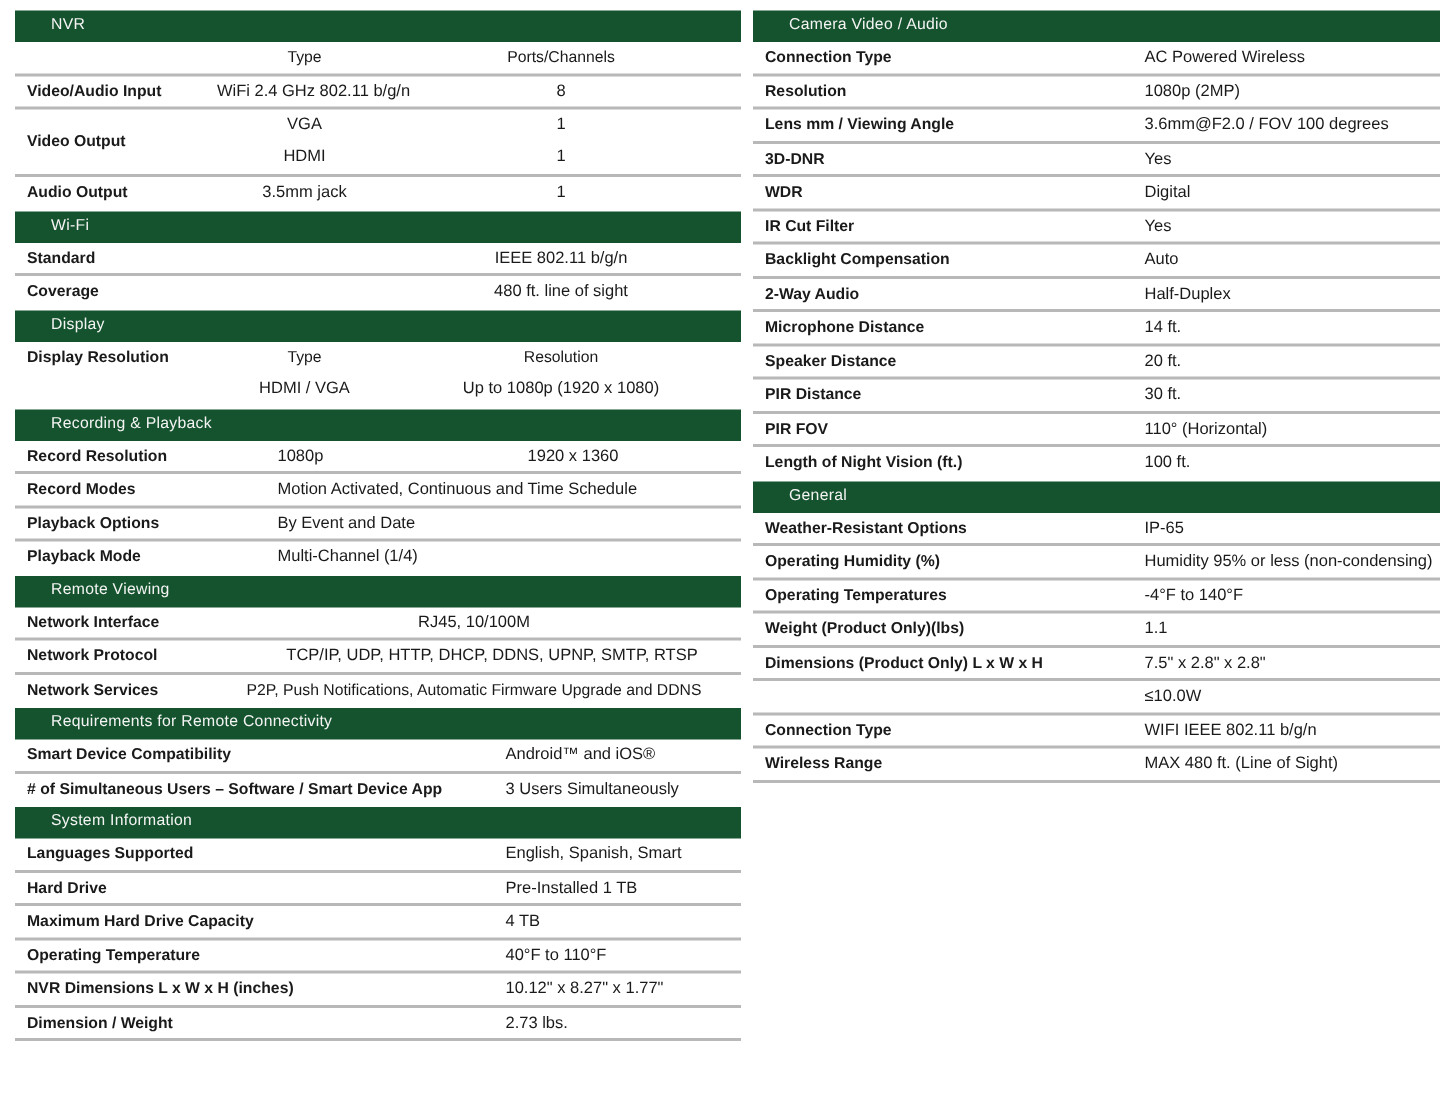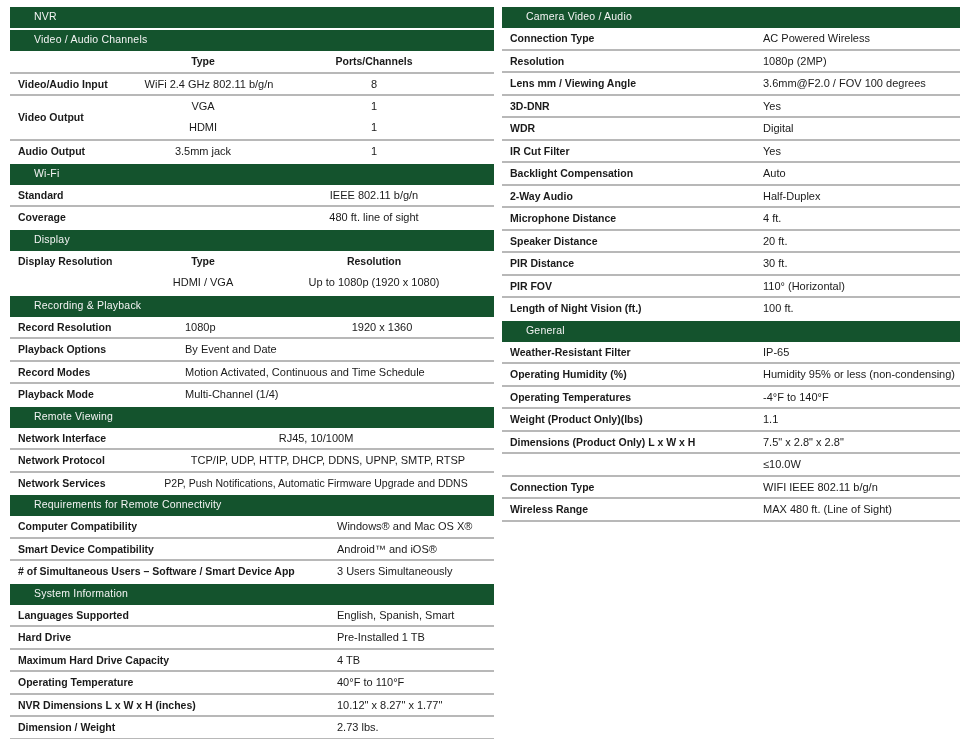--- a/index.html
+++ b/index.html
@@ -8,29 +8,28 @@
   .panel { position:absolute; top:5px; }
   #left { left:10px; width:484px; }
   #right { left:502px; width:470px; }
   .hdr { background:#14532d; color:#f4f4f4; font-size:10.5px; height:21px; line-height:19px;
          padding-left:24px; margin-top:2px; letter-spacing:0.2px; }
   .row { position:relative; height:20.5px; border-bottom:2px solid #b8b8b8; font-size:11px; }
   .row.nb { border-bottom:none; }
   .row span { position:absolute; top:0; line-height:20.5px; white-space:nowrap; }
   .lbl { left:8px; font-weight:bold; font-size:10.5px; }
   .c { transform:translateX(-50%); }
-  .colhdr { font-weight:bold; font-size:10.5px; }
+  .colhdr { font-weight:normal; font-size:10.5px; }
   .tall { height:43px; }
 </style>
 </head>
 <body>
 
 <div class="panel" id="left">
   <div class="hdr">NVR</div>
-  <div class="hdr">Video / Audio Channels</div>
   <div class="row">
     <span class="c colhdr" style="left:193px">Type</span>
     <span class="c colhdr" style="left:364px">Ports/Channels</span>
   </div>
   <div class="row">
     <span class="lbl">Video/Audio Input</span>
     <span class="c" style="left:199px">WiFi 2.4 GHz 802.11 b/g/n</span>
     <span class="c" style="left:364px">8</span>
   </div>
   <div class="row tall">
@@ -65,27 +64,27 @@
     <span class="c" style="left:364px;top:21px">Up to 1080p (1920 x 1080)</span>
   </div>
 
   <div class="hdr">Recording &amp; Playback</div>
   <div class="row">
     <span class="lbl">Record Resolution</span>
     <span style="left:175px">1080p</span>
     <span class="c" style="left:372px">1920 x 1360</span>
   </div>
   <div class="row">
+    <span class="lbl">Record Modes</span>
+    <span style="left:175px">Motion Activated, Continuous and Time Schedule</span>
+  </div>
+  <div class="row">
     <span class="lbl">Playback Options</span>
     <span style="left:175px">By Event and Date</span>
   </div>
-  <div class="row">
-    <span class="lbl">Record Modes</span>
-    <span style="left:175px">Motion Activated, Continuous and Time Schedule</span>
-  </div>
   <div class="row nb">
     <span class="lbl">Playback Mode</span>
     <span style="left:175px">Multi-Channel (1/4)</span>
   </div>
 
   <div class="hdr">Remote Viewing</div>
   <div class="row">
     <span class="lbl">Network Interface</span>
     <span class="c" style="left:306px">RJ45, 10/100M</span>
   </div>
@@ -93,24 +92,20 @@
     <span class="lbl">Network Protocol</span>
     <span class="c" style="left:318px">TCP/IP, UDP, HTTP, DHCP, DDNS, UPNP, SMTP, RTSP</span>
   </div>
   <div class="row nb">
     <span class="lbl">Network Services</span>
     <span class="c" style="left:306px;font-size:10.5px">P2P, Push Notifications, Automatic Firmware Upgrade and DDNS</span>
   </div>
 
   <div class="hdr">Requirements for Remote Connectivity</div>
   <div class="row">
-    <span class="lbl">Computer Compatibility</span>
-    <span style="left:327px">Windows® and Mac OS X®</span>
-  </div>
-  <div class="row">
     <span class="lbl">Smart Device Compatibility</span>
     <span style="left:327px">Android™ and iOS®</span>
   </div>
   <div class="row nb">
     <span class="lbl"># of Simultaneous Users – Software / Smart Device App</span>
     <span style="left:327px">3 Users Simultaneously</span>
   </div>
 
   <div class="hdr">System Information</div>
   <div class="row">
@@ -168,42 +163,42 @@
   <div class="row">
       <span class="lbl">Backlight Compensation</span>
       <span style="left:261px">Auto</span>
     </div>
   <div class="row">
       <span class="lbl">2-Way Audio</span>
       <span style="left:261px">Half-Duplex</span>
     </div>
   <div class="row">
       <span class="lbl">Microphone Distance</span>
-      <span style="left:261px">4 ft.</span>
+      <span style="left:261px">14 ft.</span>
     </div>
   <div class="row">
       <span class="lbl">Speaker Distance</span>
       <span style="left:261px">20 ft.</span>
     </div>
   <div class="row">
       <span class="lbl">PIR Distance</span>
       <span style="left:261px">30 ft.</span>
     </div>
   <div class="row">
       <span class="lbl">PIR FOV</span>
       <span style="left:261px">110° (Horizontal)</span>
     </div>
   <div class="row nb">
       <span class="lbl">Length of Night Vision (ft.)</span>
       <span style="left:261px">100 ft.</span>
     </div>
 
   <div class="hdr">General</div>
   <div class="row">
-      <span class="lbl">Weather-Resistant Filter</span>
+      <span class="lbl">Weather-Resistant Options</span>
       <span style="left:261px">IP-65</span>
     </div>
   <div class="row">
       <span class="lbl">Operating Humidity (%)</span>
       <span style="left:261px">Humidity 95% or less (non-condensing)</span>
     </div>
   <div class="row">
       <span class="lbl">Operating Temperatures</span>
       <span style="left:261px">-4°F to 140°F</span>
     </div>

